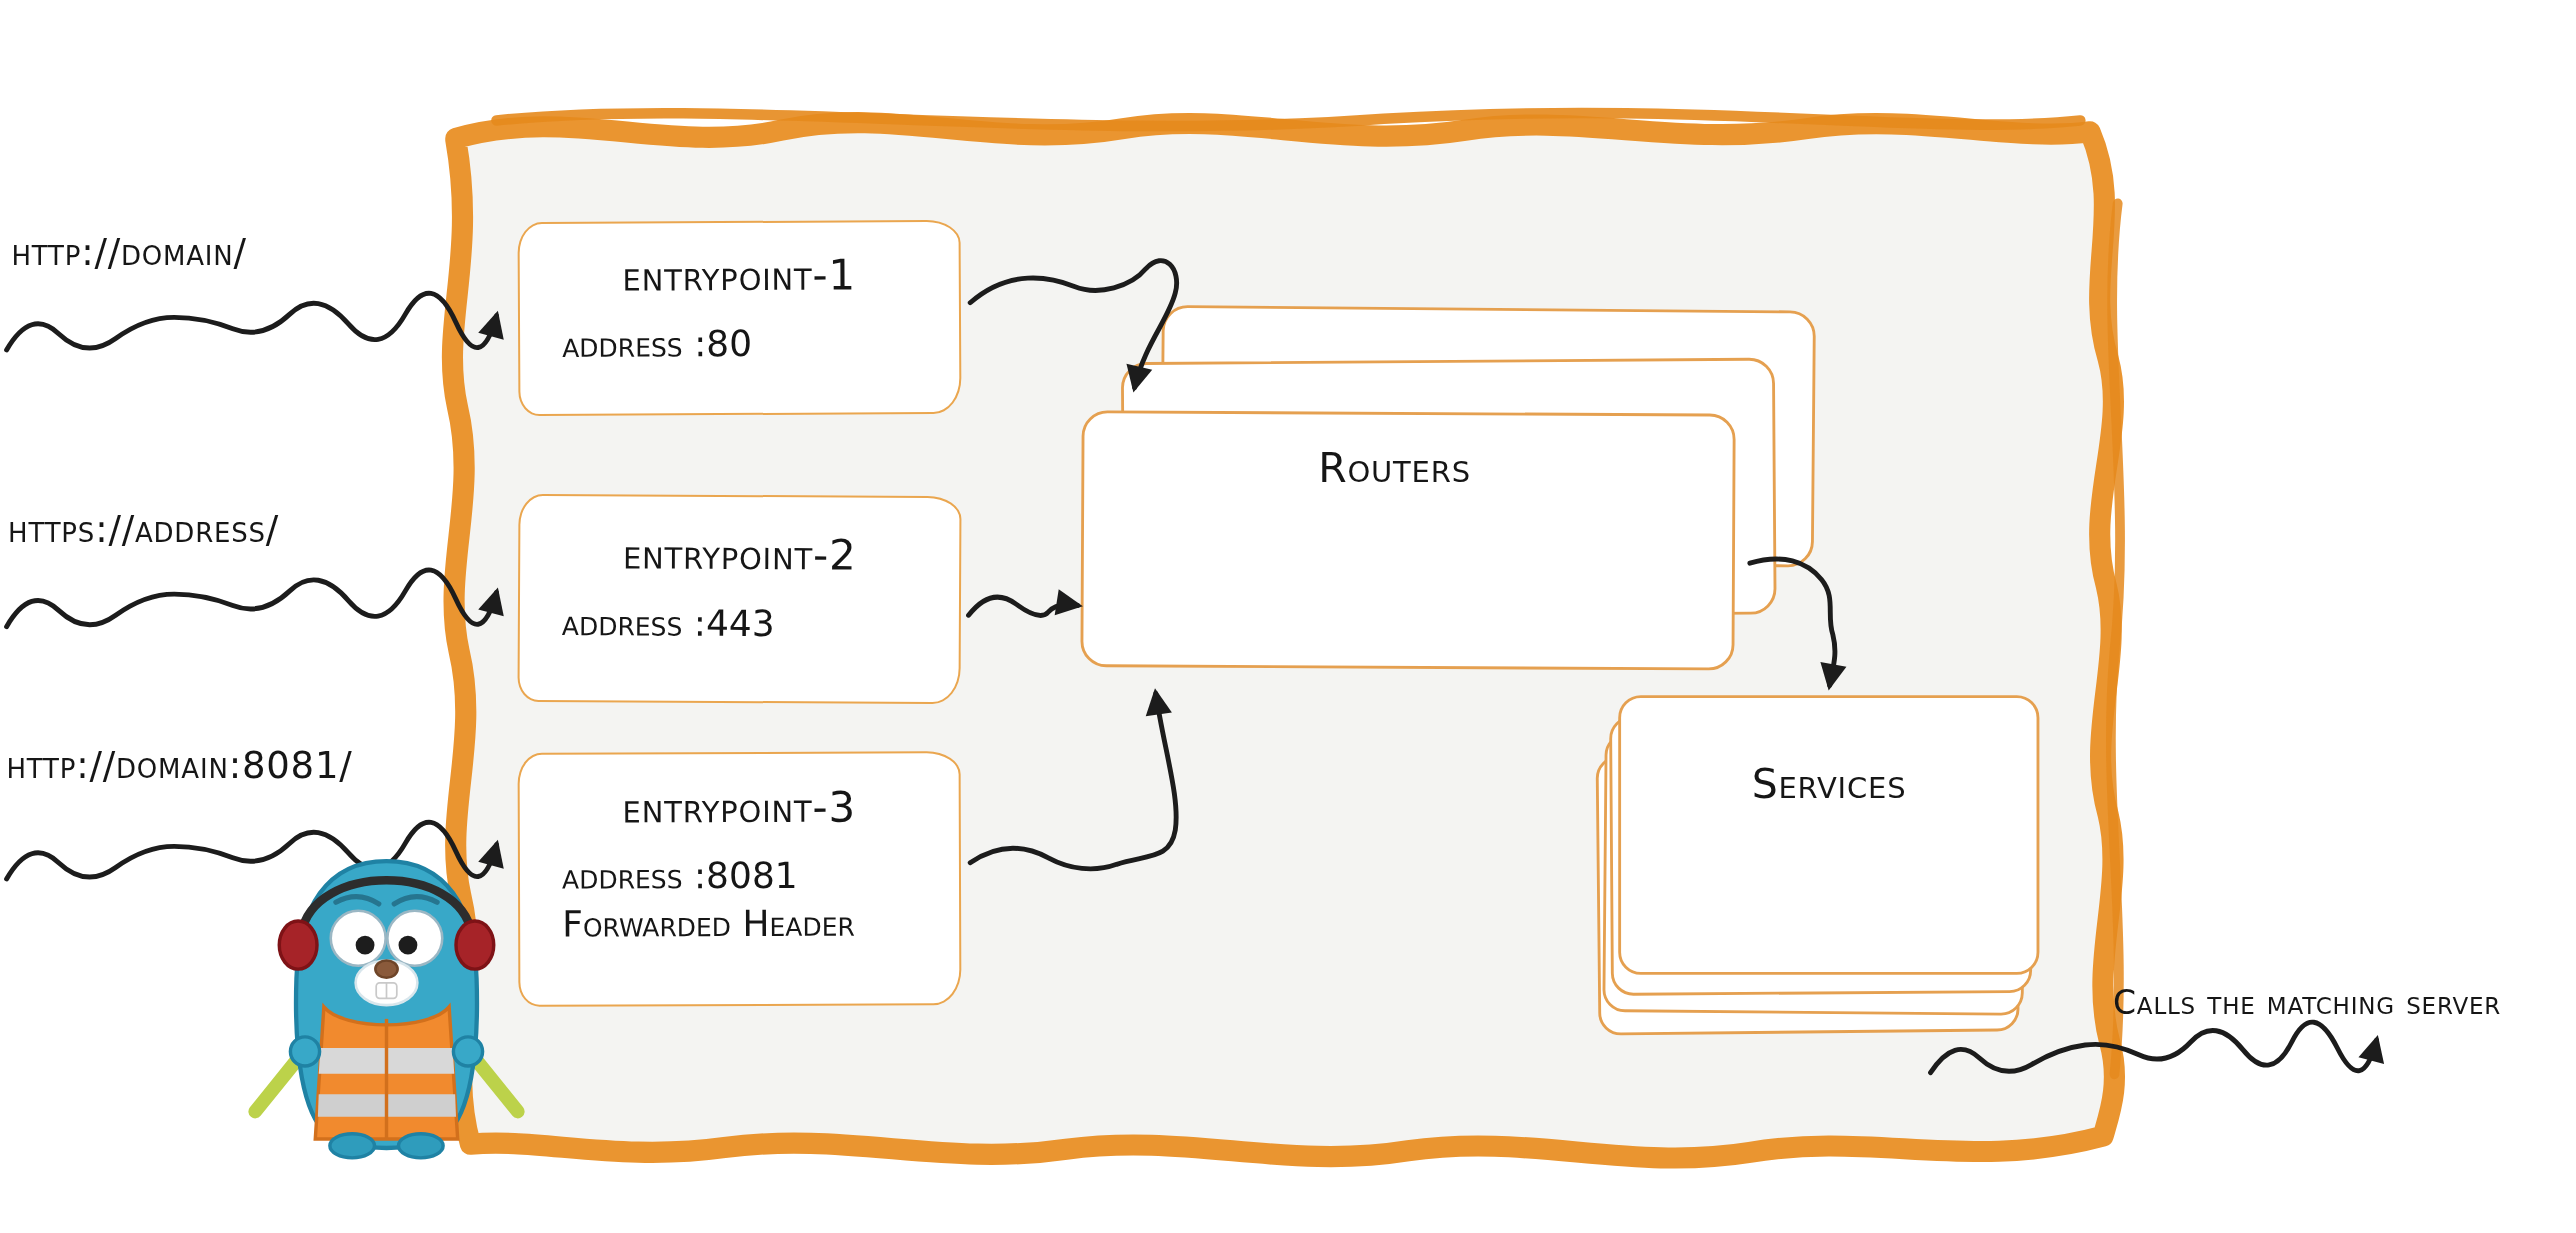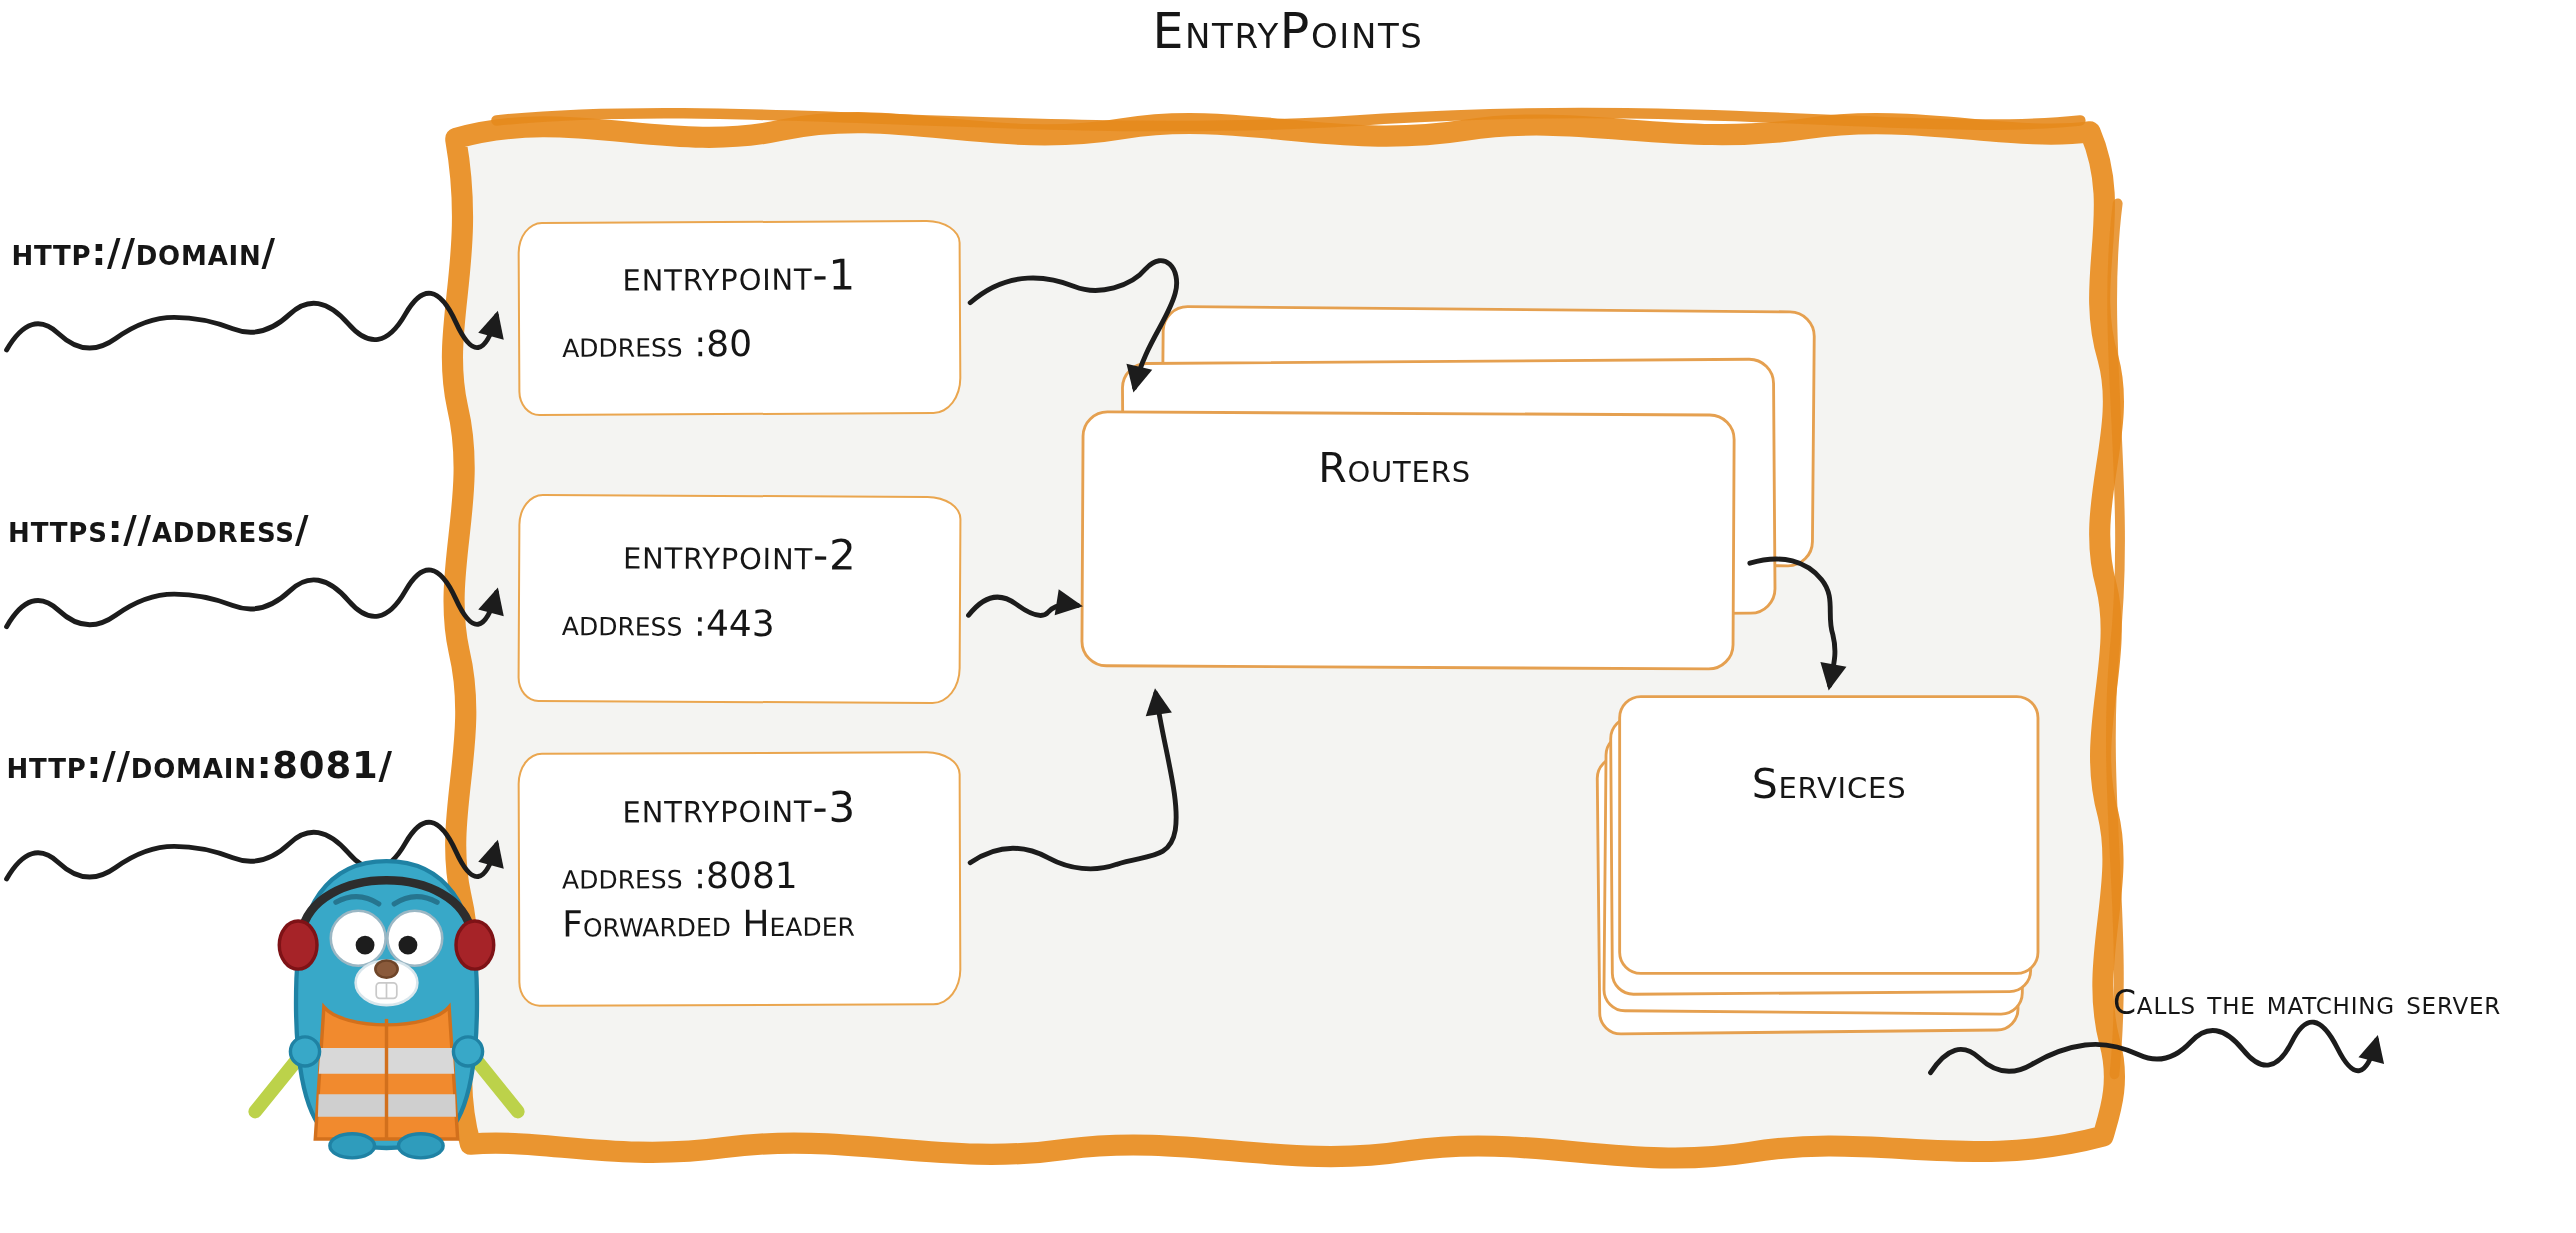--- a/index.html
+++ b/index.html
@@ -10,21 +10,21 @@
     font-family:"DejaVu Sans","Liberation Sans",sans-serif;
     color:#161616;
   }
   .abs{position:absolute;}
   svg.layer{position:absolute;left:0;top:0;}
   .sc{font-variant:small-caps;}
   #title{
     left:0;right:0;top:3.3px;text-align:center;
     font-size:49px;letter-spacing:1.6px;font-weight:500;
   }
-  .req-label{font-size:37px;letter-spacing:0.8px;white-space:nowrap;font-weight:bold;}
+  .req-label{font-size:37px;letter-spacing:0.8px;white-space:nowrap;}
   .ep{
     background:#ffffff;
     border:2.4px solid #eaa64f;
     border-radius:24.4px 34px 28px 21px / 31px 23px 36px 24.4px;
     box-sizing:border-box;
     z-index:3;
   }
   .ep-name{text-align:center;font-size:42px;letter-spacing:0.8px;}
   .ep-line{font-size:36px;margin-left:42px;}
   .stack-label{font-size:41px;text-align:center;letter-spacing:0.8px;z-index:4;}
@@ -94,21 +94,20 @@
       <path class="arrow" d="M 8 1080 q 30 -52 64 -20 t 70 6 t 72 -26 t 72 14 t 70 -18 t 72 12 t 70 -12 t 62 10 t 50 -8"></path>
 
       <path class="arrow" d="M 1192 372 C 1240 330, 1290 340, 1320 352 C 1350 364, 1390 352, 1408 330 C 1430 306, 1452 330, 1444 360 C 1436 392, 1406 424, 1394 476"></path>
       <path class="arrow" d="M 1190 756 q 28 -36 58 -14 t 40 10 t 36 -8"></path>
       <path class="arrow" d="M 1192 1060 C 1230 1034, 1262 1040, 1288 1054 C 1314 1068, 1344 1072, 1372 1062 C 1410 1050, 1438 1056, 1444 1020 C 1450 980, 1430 920, 1420 852"></path>
       <path class="arrow" d="M 2150 692 C 2190 680, 2220 690, 2238 712 C 2256 734, 2244 756, 2252 780 C 2258 804, 2252 820, 2248 842"></path>
       <path class="arrow" d="M 2372 1318 q 30 -46 60 -18 t 64 8 t 66 -24 t 66 12 t 64 -16 t 64 10 t 60 -10 t 56 8 t 48 -10"></path>
     </g>
   </svg>
 
-  <div id="title" class="abs sc">EntryPoints</div>
 
   <div class="abs sc req-label" style="left:11.4px;top:231px;">http://domain/</div>
   <div class="abs sc req-label" style="left:8.1px;top:508px;">https://address/</div>
   <div class="abs sc req-label" style="left:6.5px;top:744px;">http://domain:8081/</div>
 
   <div class="abs ep sc" style="left:518px;top:221px;width:443px;height:194px;transform:rotate(-0.3deg);">
     <div class="ep-name" style="margin-top:28px;">entrypoint-1</div>
     <div class="ep-line" style="margin-top:23px;">address :80</div>
   </div>
 

